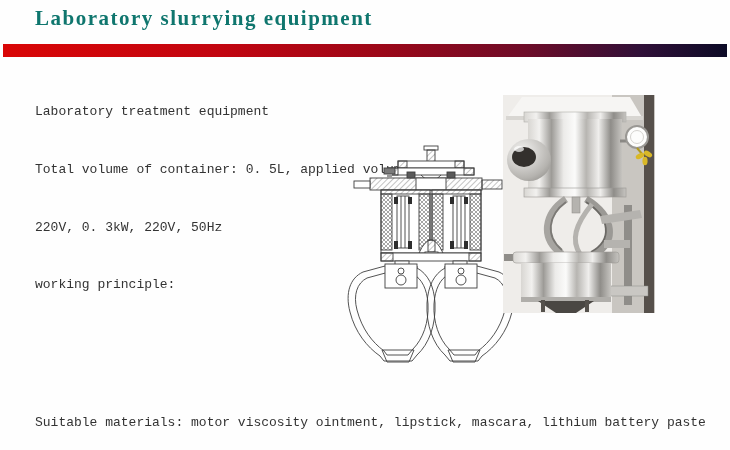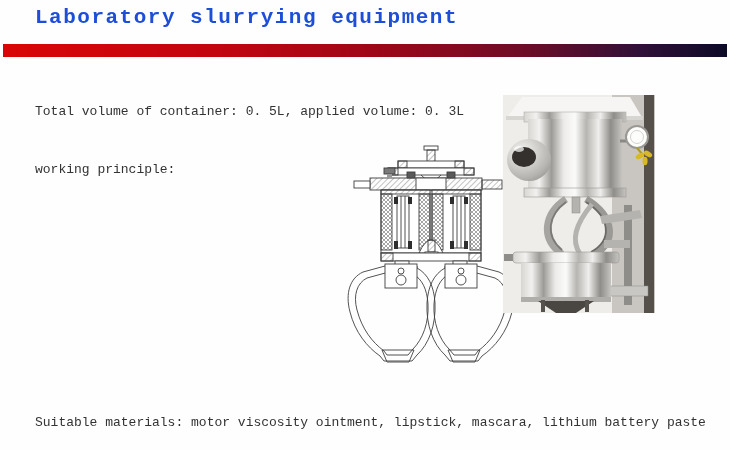--- a/index.html
+++ b/index.html
@@ -2,22 +2,22 @@
 <html><head>
 <meta charset="utf-8">
 <style>
   html,body{margin:0;padding:0;}
   body{
     width:730px;height:450px;background:#fefefe;position:relative;overflow:hidden;
     font-family:"Liberation Mono","DejaVu Sans Mono",monospace;
   }
   .page-title{
     position:absolute;left:35px;top:6px;
-    font-family:Liberation Mono, monospace;
-    font-weight:bold;font-size:21px;letter-spacing:1.5px;color:#1d4ed8;
+    font-family:Liberation Serif, serif;
+    font-weight:bold;font-size:21px;letter-spacing:1.5px;color:#0f766e;
     white-space:nowrap;
   }
   .divider{
     position:absolute;left:3px;right:3px;top:44px;height:13px;
     background:linear-gradient(90deg,#d90606 0%,#c20510 30%,#9c0718 52%,#6e0c28 72%,#301038 88%,#0c0a26 100%);
   }
   .spec-block{
     position:absolute;left:35px;top:64px;width:450px;
     font-size:13px;line-height:19.2px;color:#333;white-space:pre;
   }
@@ -30,21 +30,23 @@
   .photo-wrap{position:absolute;left:503px;top:95px;width:152px;height:218px;}
   svg{display:block;}
 </style>
 </head>
 <body>
 
 <div class="page-title">Laboratory slurrying equipment</div>
 <div class="divider"></div>
 
 <div class="spec-block">
+  <div class="spec-line">Laboratory treatment equipment</div>
   <div class="spec-line">Total volume of container: 0. 5L, applied volume: 0. 3L</div>
+  <div class="spec-line">220V, 0. 3kW, 220V, 50Hz</div>
   <div class="spec-line">working principle:</div>
   
   
   
   
   
   
 </div>
 
 <div class="diagram-wrap">

